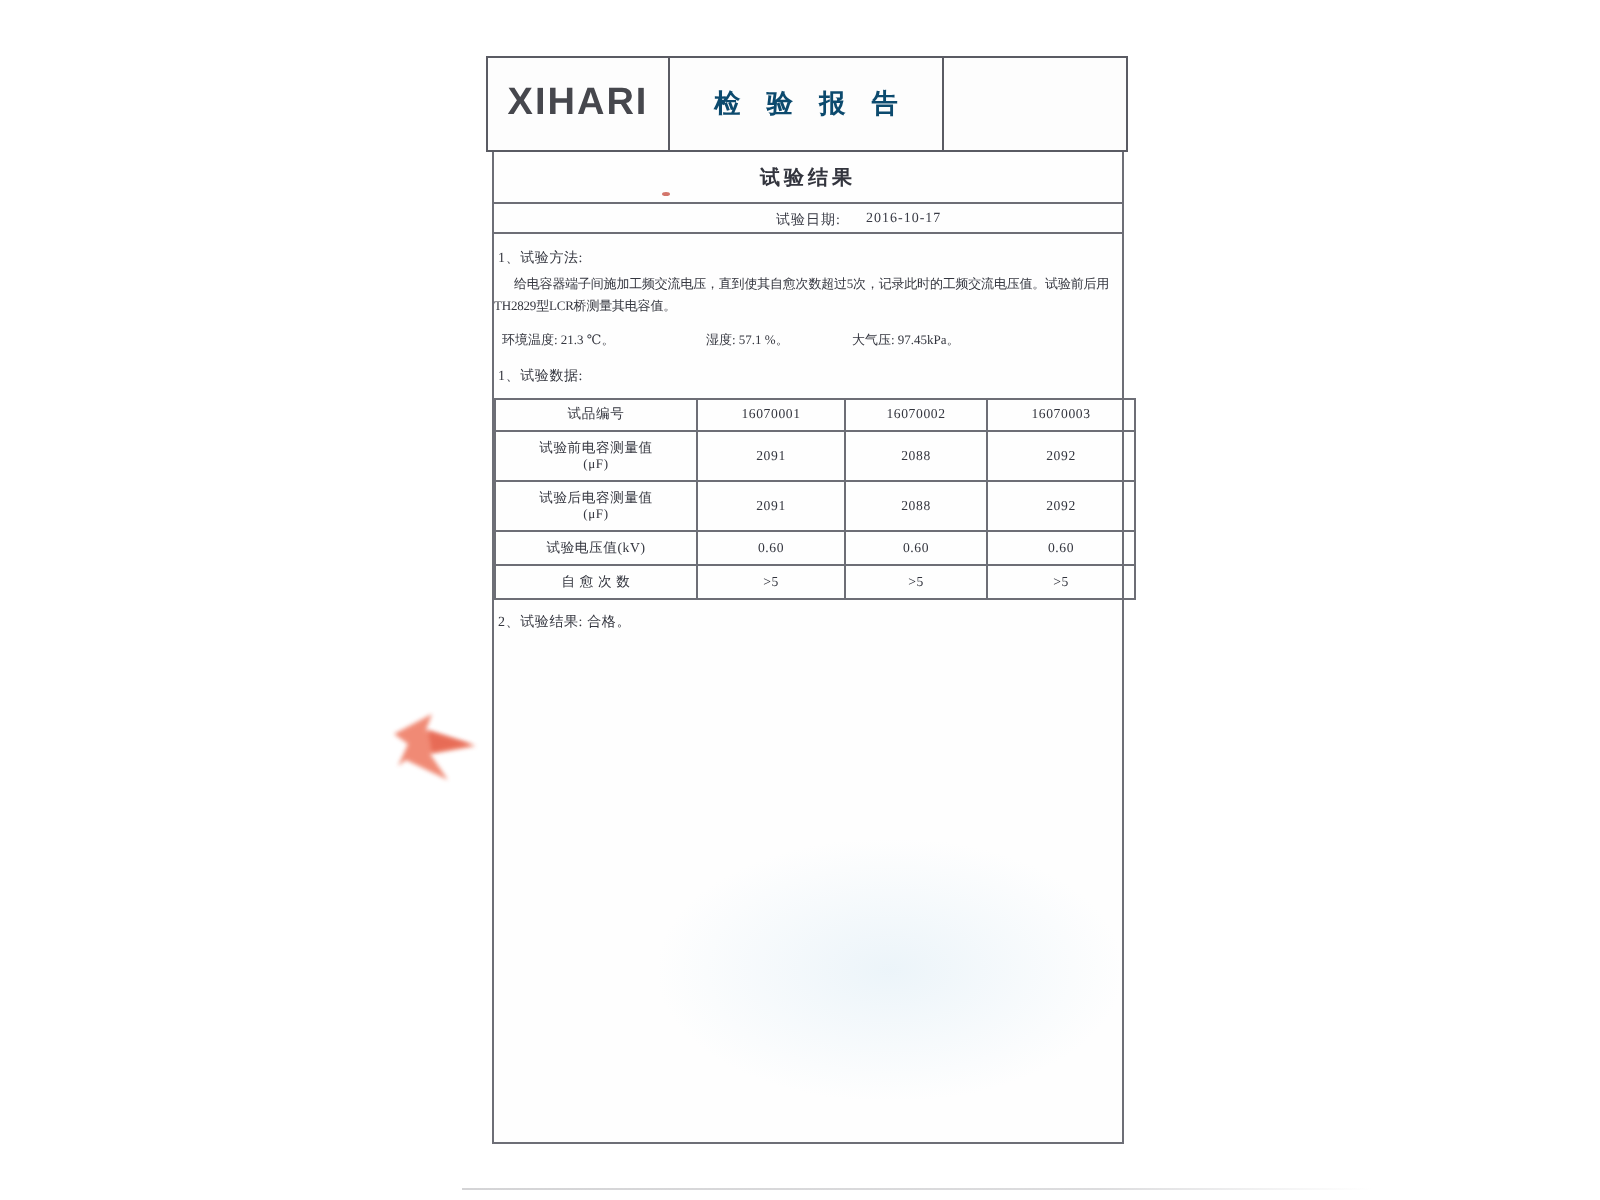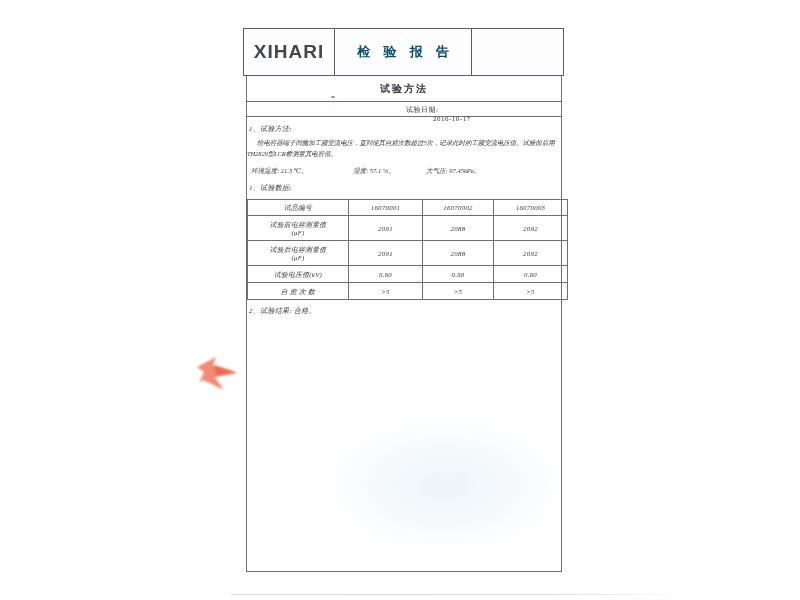--- a/index.html
+++ b/index.html
@@ -51,24 +51,24 @@
     font-size:10px;font-weight:bold;letter-spacing:2px;color:#33353e;
   }
   .red-speck{
     position:absolute;left:84px;top:20px;width:4px;height:2px;
     background:#c4473a;border-radius:50%;opacity:.75;
   }
   .date-row{
     position:relative;height:15px;border-bottom:1px solid #6d6e76;box-sizing:border-box;
     font-size:7px;color:#383a44;
   }
-  .date-label{position:absolute;left:159px;top:3px;letter-spacing:.5px;}
-  .date-value{position:absolute;left:186px;top:13px;letter-spacing:.5px;}
-
-  .body-area{position:relative;font-size:7px;line-height:11px;color:#34363f;font-style:italic;}
+  .date-label{position:absolute;left:141px;top:3px;letter-spacing:.5px;}
+  .date-value{position:absolute;left:186px;top:3px;letter-spacing:.5px;}
+
+  .body-area{position:relative;font-size:7px;line-height:11px;color:#34363f;}
   .sec-head{margin:7px 0 0 2px;font-size:7px;letter-spacing:.3px;}
   .para{margin:3px 0 0 0;}
   .para-line{white-space:nowrap;font-size:6.5px;letter-spacing:-0.1px;line-height:10.5px;}
   .para-line.l1{padding-left:10px;}
   .para-line.l2{padding-left:0px;}
   .env-row{position:relative;height:11px;margin-top:6px;}
   .env-row span{position:absolute;top:0;white-space:nowrap;font-size:6.5px;}
   .env-t{left:4px;} .env-h{left:106px;} .env-p{left:179px;}
 
   
@@ -109,21 +109,21 @@
 <div class="page">
 
   <div class="hdr">
     <div class="hdr-logo">XIHARI</div>
     <div class="hdr-title">检 验 报 告</div>
   </div>
 
   <div class="box">
 
     <div class="title-row">
-      <span>试验方法</span>
+      <span>试验结果</span>
       <span class="red-speck"></span>
     </div>
 
     <div class="date-row">
       <span class="date-label">试验日期:</span>
       <span class="date-value">2016-10-17</span>
     </div>
 
     <div class="body-area">
 

